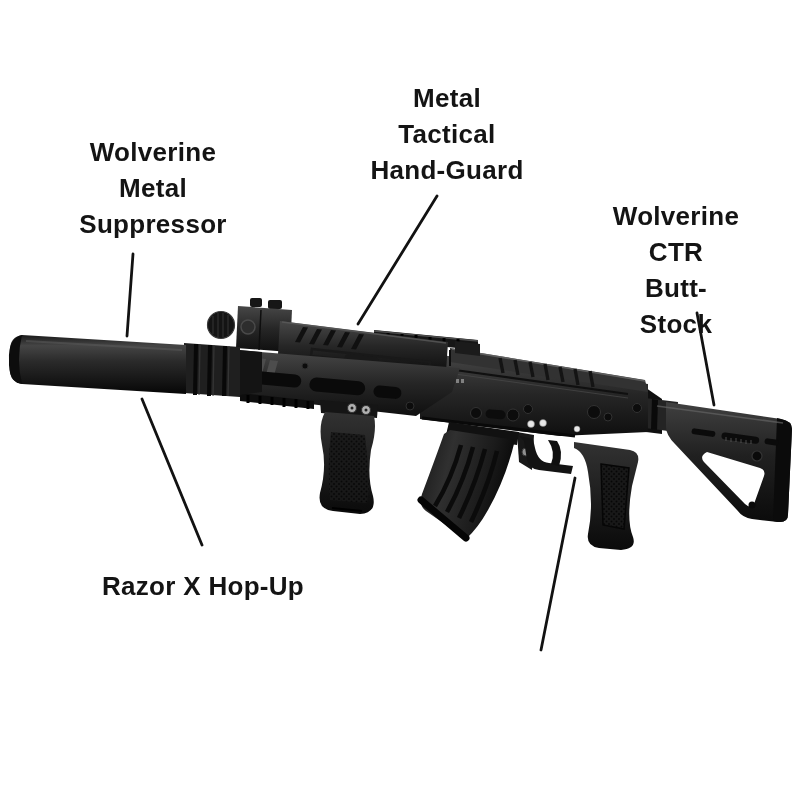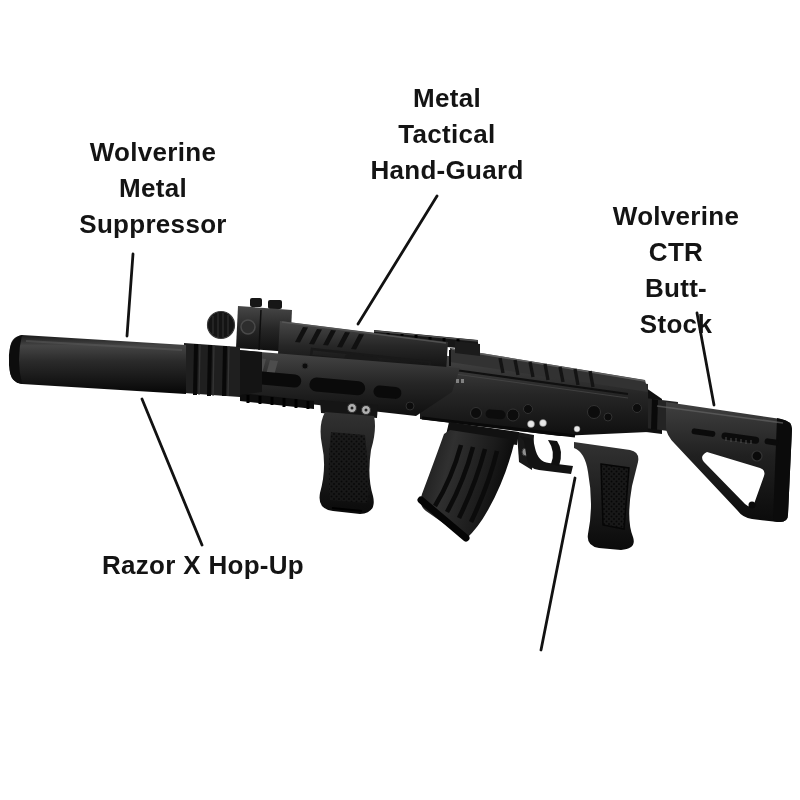--- a/index.html
+++ b/index.html
@@ -5,21 +5,21 @@
   html,body{margin:0;padding:0;background:#fff;}
   .stage{position:relative;width:800px;height:800px;background:#ffffff;overflow:hidden;
          font-family:"Liberation Sans",sans-serif;}
   .rifle-svg{position:absolute;left:0;top:0;}
   .label{position:absolute;transform:translateX(-50%);
          font-weight:700;font-size:26px;line-height:36px;letter-spacing:.3px;
          color:#141414;text-align:center;white-space:pre-line;}
   #lbl-suppressor{left:153px;top:134px;}
   #lbl-handguard{left:447px;top:80px;}
   #lbl-buttstock{left:676px;top:198px;}
-  #lbl-hopup{left:203px;top:547px;}
+  #lbl-hopup{left:203px;top:568px;}
   #lbl-gearbox{left:543px;top:655px;}
 </style>
 </head>
 <body>
 
 <div class="stage">
 
   <svg class="rifle-svg" width="800" height="800" viewBox="0 0 800 800">
     <defs>
       <linearGradient id="gCyl" x1="0" y1="0" x2="0" y2="1">

